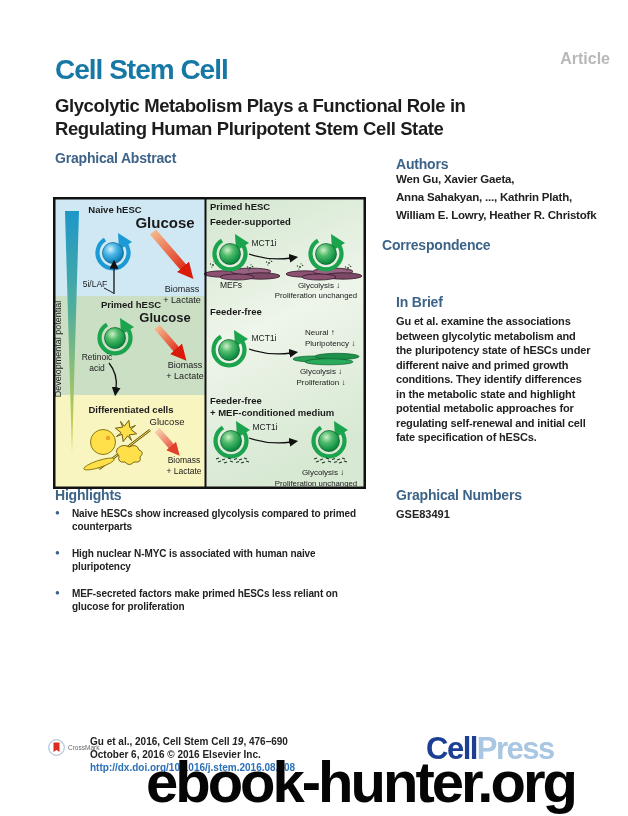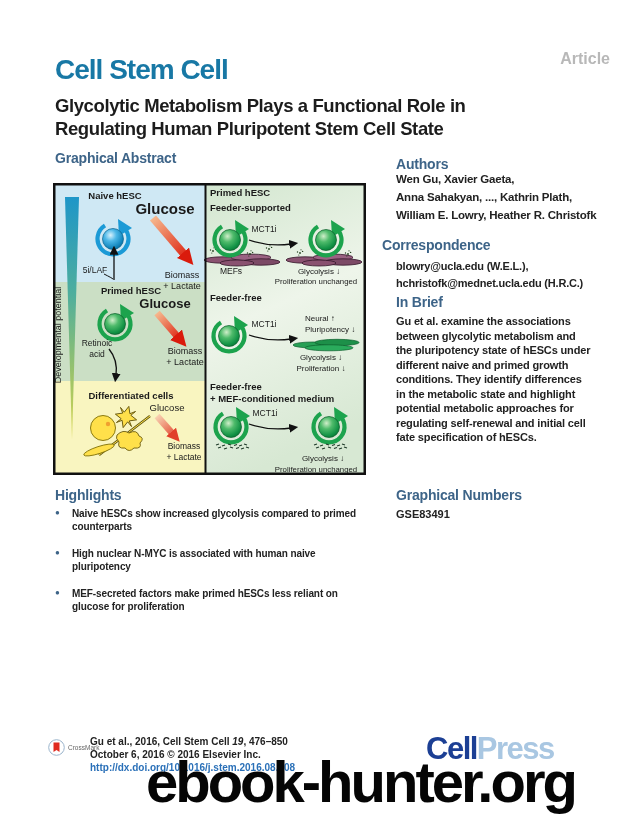--- a/index.html
+++ b/index.html
@@ -3,21 +3,21 @@
 <meta charset="utf-8">
 <style>
   html,body{margin:0;padding:0;}
   body{font-family:"Liberation Sans","DejaVu Sans",sans-serif;background:#888;}
   .page{position:relative;width:628px;height:816px;background:#ffffff;overflow:hidden;margin:0 auto;}
   .article-label{position:absolute;top:50px;right:18px;font-size:16px;font-weight:bold;color:#b8b8b8;}
   .journal-logo{position:absolute;top:54px;left:55px;font-size:28px;font-weight:bold;color:#1878a5;letter-spacing:-1px;}
   .paper-title{position:absolute;top:95px;left:55px;width:560px;font-size:18.5px;font-weight:bold;color:#1c1c1c;line-height:1.22;letter-spacing:-0.4px;}
   .sec-heading{font-size:14px;font-weight:bold;color:#3d6488;letter-spacing:-0.2px;}
   .ga-heading{position:absolute;top:150px;left:55px;}
-  .figure-wrap{position:absolute;top:183px;left:53px;width:313px;height:292px;}
+  .figure-wrap{position:absolute;top:197px;left:53px;width:313px;height:292px;}
   .hl-heading{position:absolute;top:487px;left:55px;}
   .hl-list{position:absolute;top:507px;left:55px;width:320px;margin:0;padding:0;list-style:none;}
   .hl-list li{position:relative;padding-left:17px;margin-bottom:14px;font-size:10px;font-weight:bold;color:#222;line-height:1.3;letter-spacing:-0.1px;}
   .hl-list li::before{content:"\25CF";position:absolute;left:0;top:1px;font-size:8px;color:#3d6488;}
   .authors-heading{position:absolute;top:156px;left:396px;}
   .author-lines{position:absolute;top:171px;left:396px;font-size:11.5px;font-weight:bold;color:#222;line-height:1.55;white-space:nowrap;letter-spacing:-0.2px;}
   .corr-heading{position:absolute;top:237px;left:382px;}
   .corr-lines{position:absolute;top:258px;left:396px;font-size:11px;font-weight:bold;color:#222;line-height:1.5;white-space:nowrap;letter-spacing:-0.2px;}
   .corr-lines div{cursor:pointer;}
   .inbrief-heading{position:absolute;top:294px;left:396px;}
@@ -231,41 +231,37 @@
   </ul>
 
   <div class="sec-heading authors-heading">Authors</div>
   <div class="author-lines">
     <div>Wen Gu, Xavier Gaeta,</div>
     <div>Anna Sahakyan, ..., Kathrin Plath,</div>
     <div>William E. Lowry, Heather R. Christofk</div>
   </div>
 
   <div class="sec-heading corr-heading">Correspondence</div>
-  <div class="corr-lines">
-    <div>blowry@ucla.edu (W.E.L.),</div>
-    <div>hchristofk@mednet.ucla.edu (H.R.C.)</div>
-  </div>
 
   <div class="sec-heading inbrief-heading">In Brief</div>
   <div class="inbrief-text">Gu et al. examine the associations between glycolytic metabolism and the pluripotency state of hESCs under different naive and primed growth conditions. They identify differences in the metabolic state and highlight potential metabolic approaches for regulating self-renewal and initial cell fate specification of hESCs.</div>
 
   <div class="sec-heading acc-heading">Graphical Numbers</div>
   <div class="acc-value">GSE83491</div>
 
   <div class="crossmark">
     <svg width="17" height="17" viewBox="0 0 17 17">
       <circle cx="8.5" cy="8.5" r="7.8" fill="#ffffff" stroke="#9ab4cc" stroke-width="1"></circle>
       <path d="M5.5 3.5 h6 v9.5 l-3-2 -3,2 z" fill="#e02b20"></path>
     </svg>
     <span class="crossmark-text">CrossMark</span>
   </div>
 
   <div class="cite-block">
-    <div><span>Gu et al., 2016, Cell Stem Cell </span><i>19</i><span>, 476–850</span></div>
+    <div><span>Gu et al., 2016, Cell Stem Cell </span><i>19</i><span>, 476–690</span></div>
     <div>October 6, 2016 © 2016 Elsevier Inc.</div>
     <div class="doi">http://dx.doi.org/10.1016/j.stem.2016.08.008</div>
   </div>
 
   <div class="cellpress-logo"><span class="cp-cell">Cell</span><span class="cp-press">Press</span></div>
 
   <div class="watermark">ebook-hunter.org</div>
 
 </div>
 

